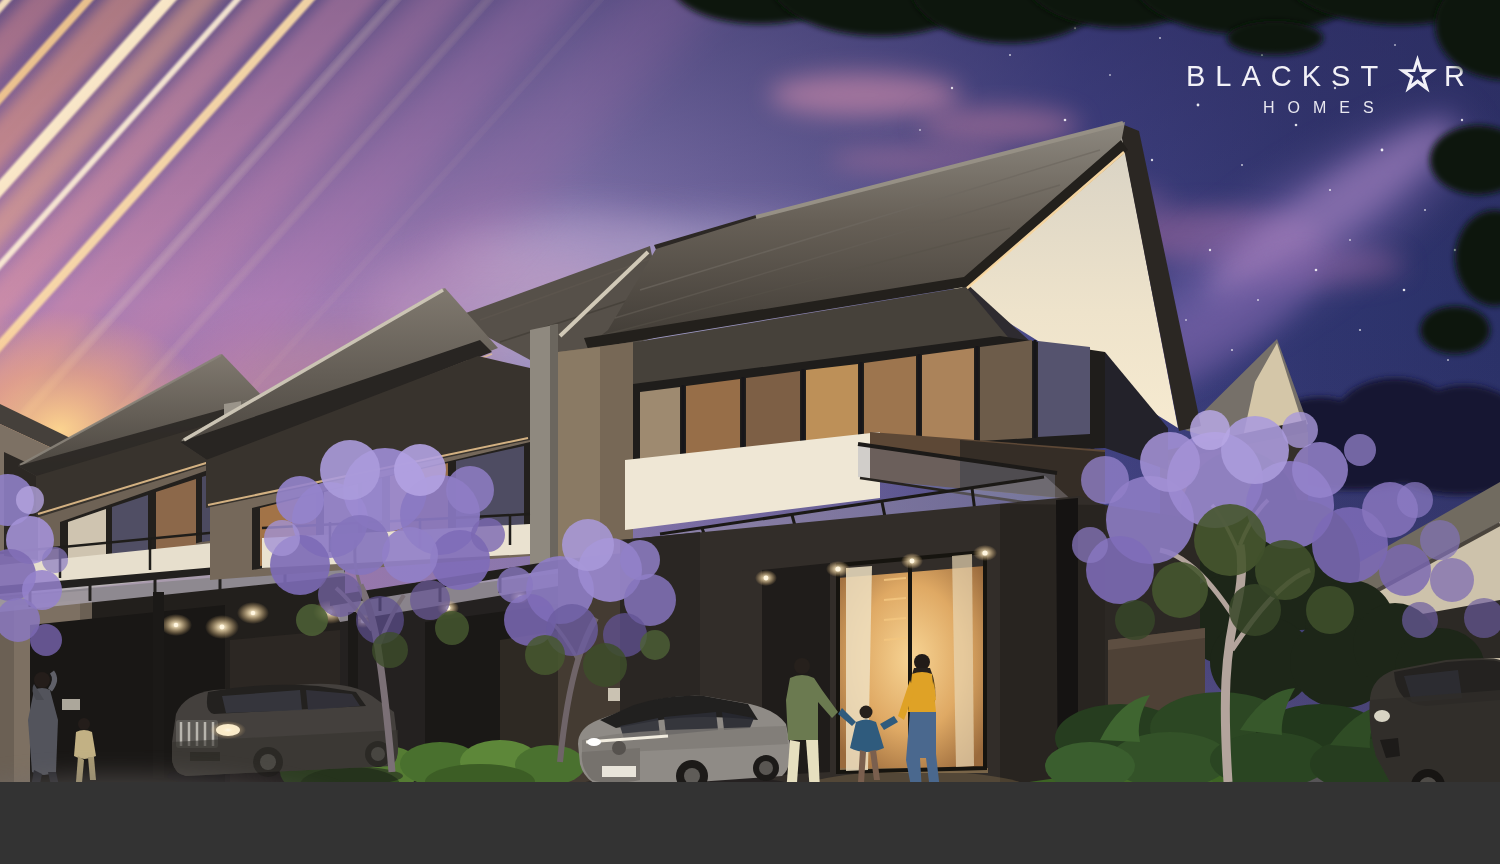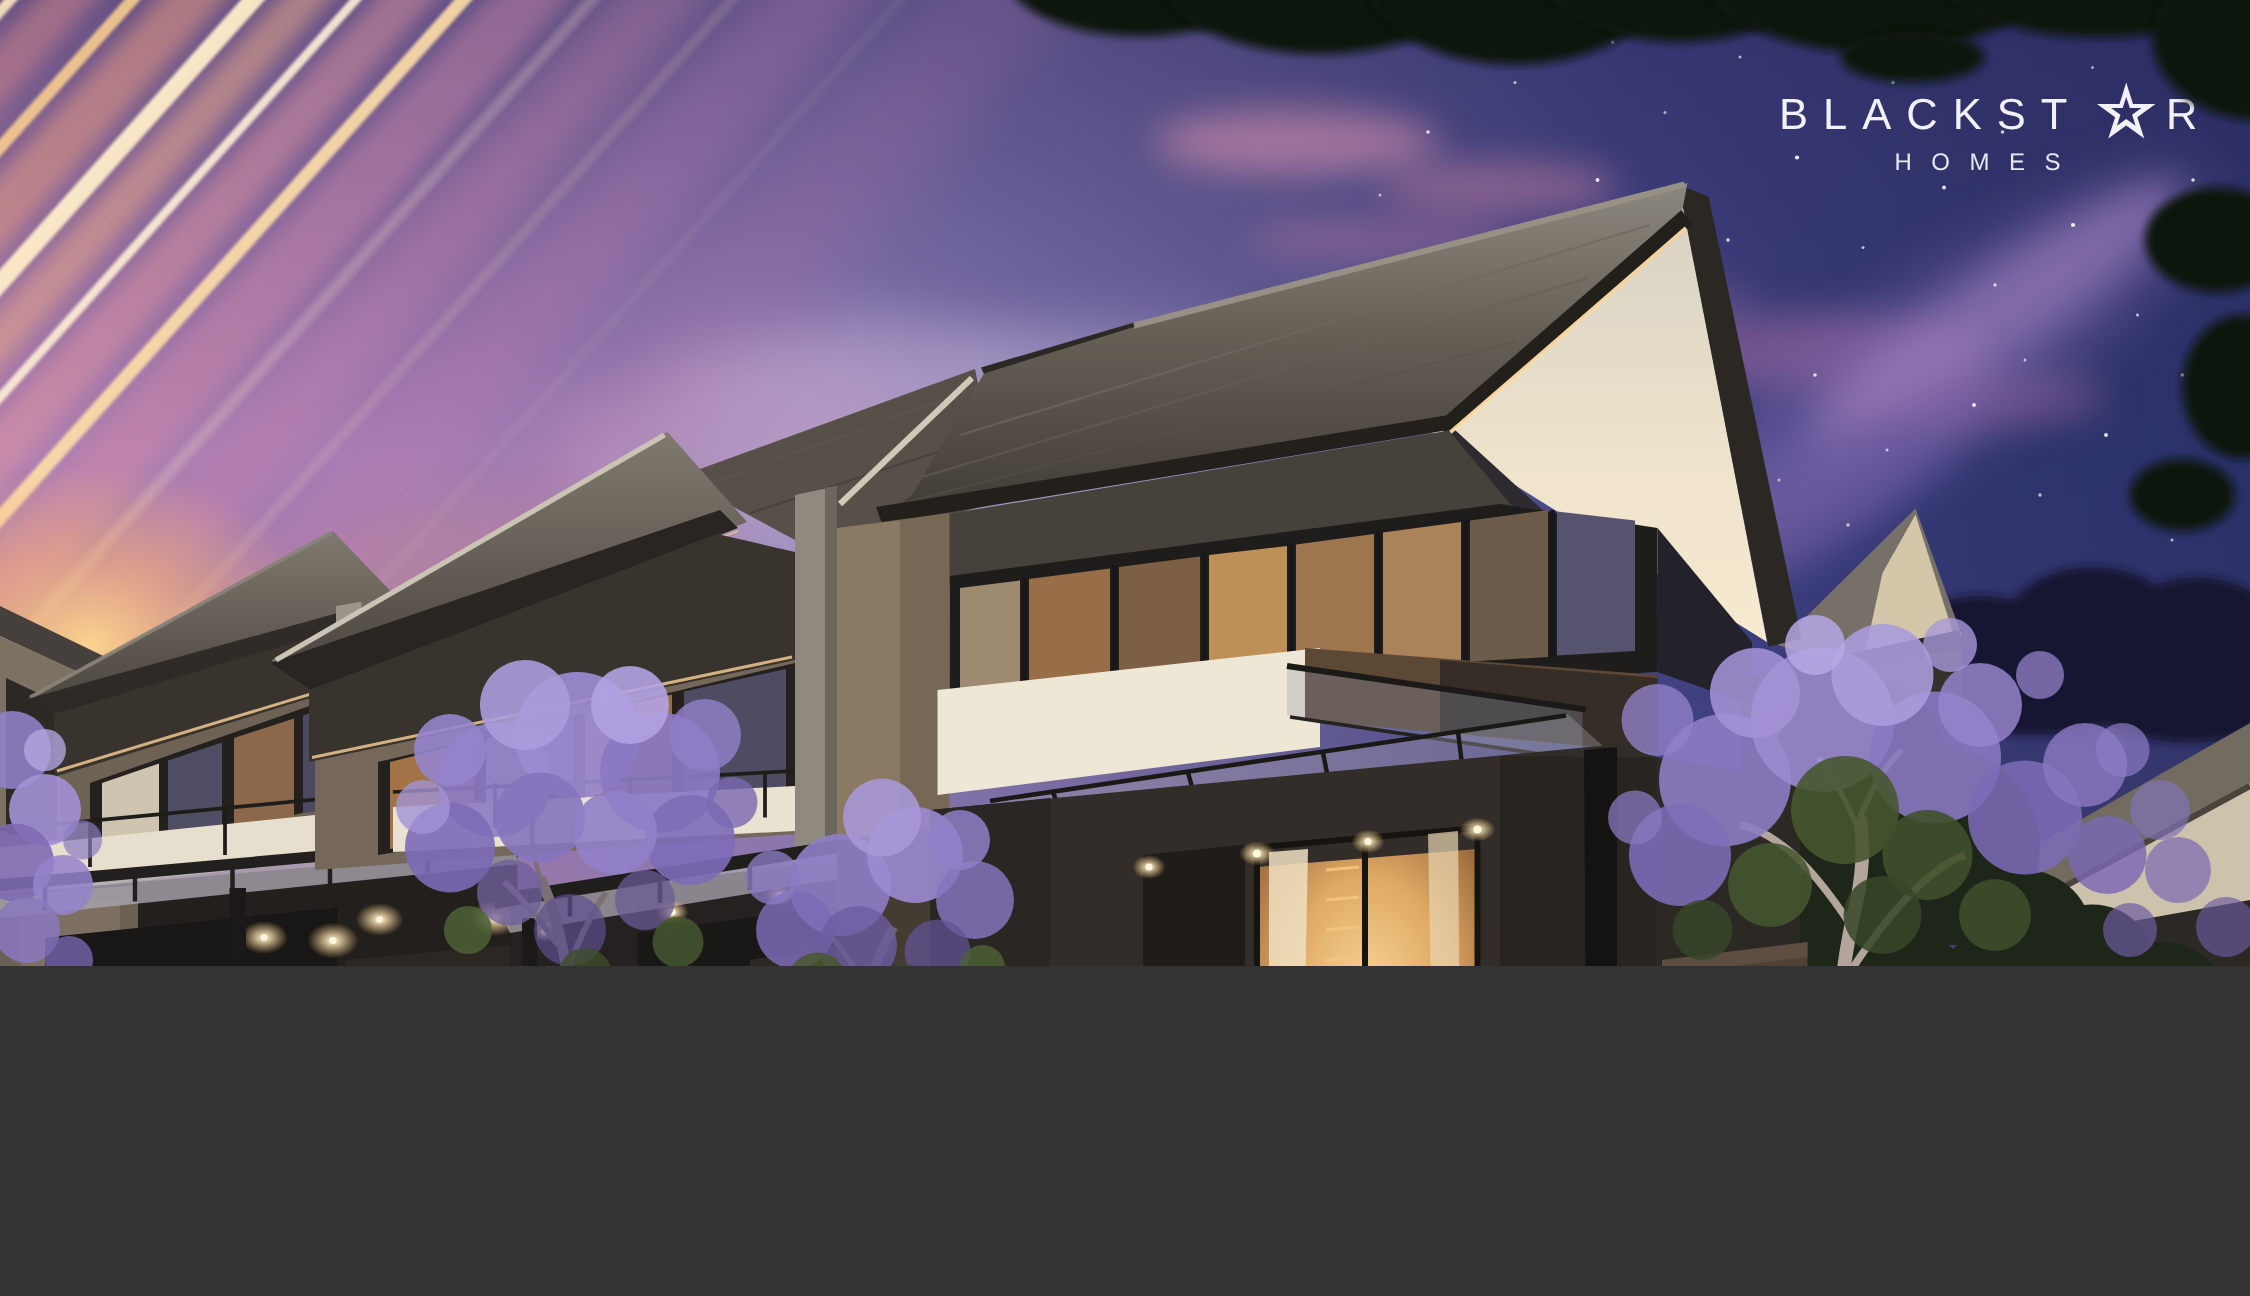--- a/index.html
+++ b/index.html
@@ -1,16 +1,16 @@
 <!DOCTYPE html>
 <html><head>
 <meta charset="utf-8">
 <style>
 html,body{margin:0;padding:0;background:#333;}
-#scene{width:1500px;height:644px;overflow:hidden;position:relative;font-family:"Liberation Sans",sans-serif;}
+#scene{width:1500px;height:782px;overflow:hidden;position:relative;font-family:"Liberation Sans",sans-serif;}
 </style>
 </head>
 <body>
 <div id="scene">
 <svg width="1500" height="864" viewBox="0 0 1500 864">
 <defs>
 <linearGradient id="skyg" x1="0" y1="0" x2="1" y2="0">
 <stop offset="0" stop-color="#b07fb0"></stop>
 <stop offset="0.18" stop-color="#a37cb4"></stop>
 <stop offset="0.38" stop-color="#8a7cb4"></stop>

